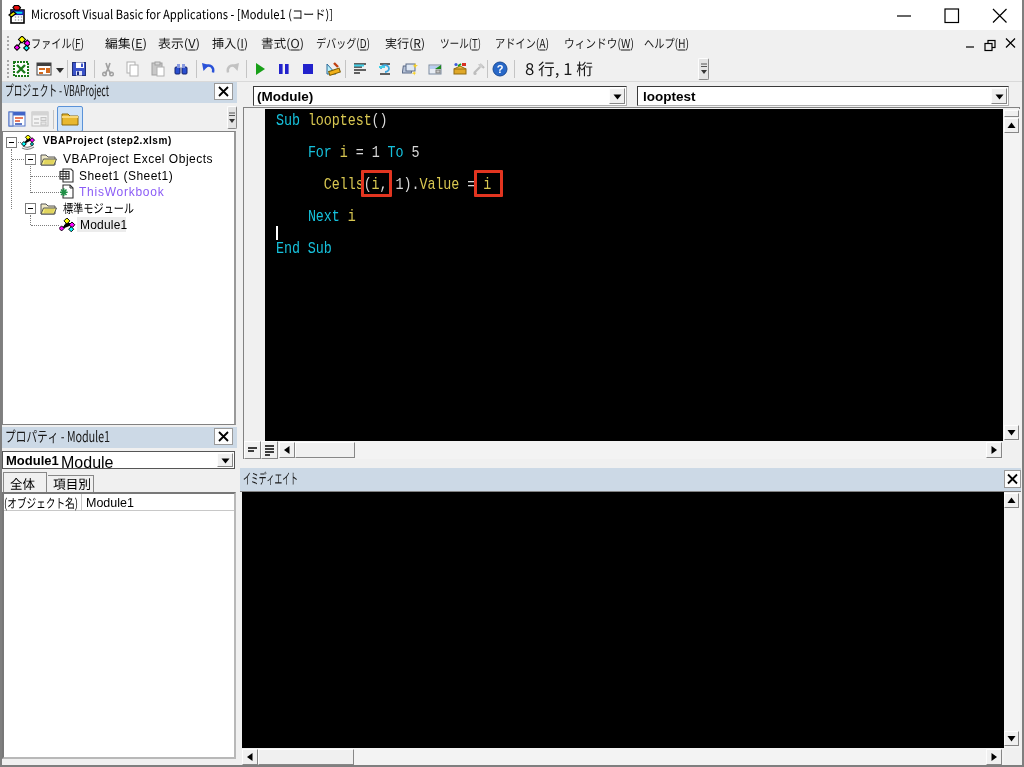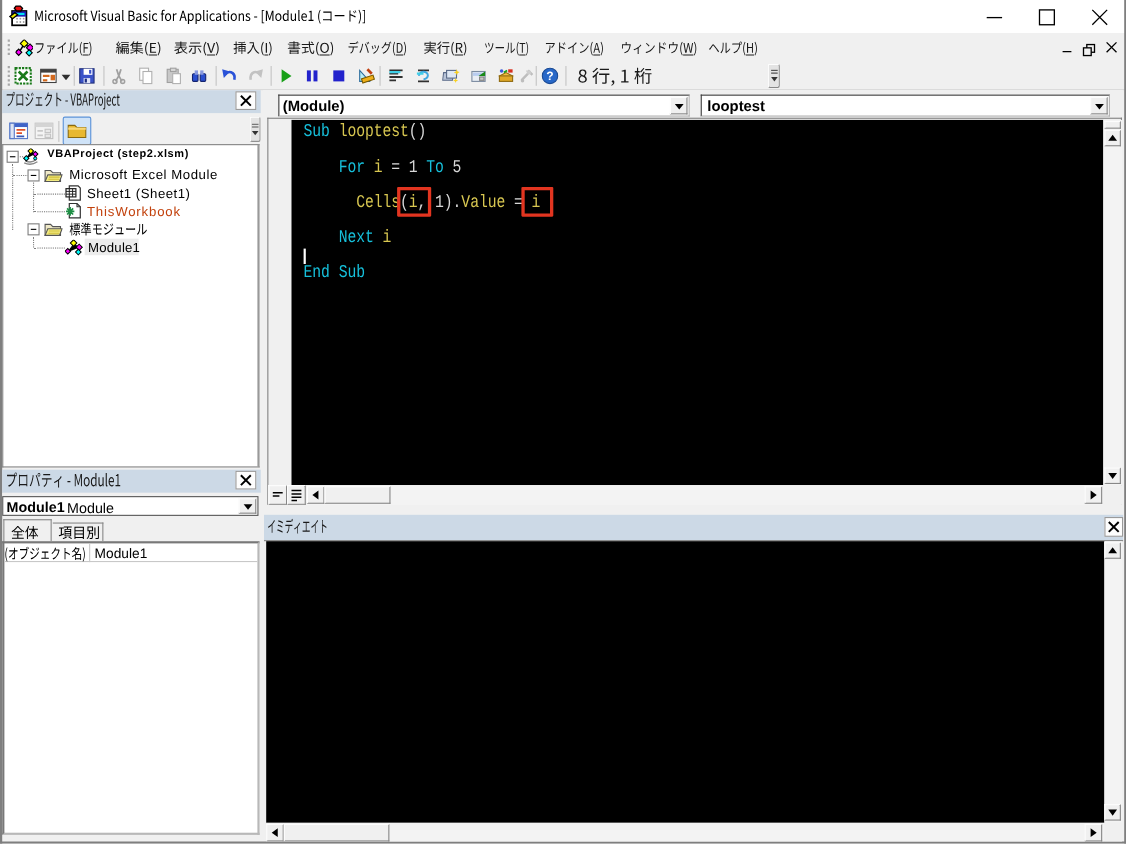--- a/index.html
+++ b/index.html
@@ -291,39 +291,39 @@
 <svg class="abs" style="left:59px;top:218px" width="17" height="15" viewBox="0 0 17 15">
 <g stroke="#000" stroke-width="1">
         <path d="M3 11 L8 4 L13 7 M8 4 L8 2 M3 11 L1.5 9.5 M13 7 L14.5 8.5 M12.5 7 L12 10.5"></path>
       </g>
 <rect x="5.8" y="0.8" width="4.2" height="4.2" fill="#ffff00" stroke="#000" transform="rotate(45 7.9 2.9)" stroke-width="0.9"></rect>
 <rect x="11" y="4.8" width="4" height="4" fill="#ff00ff" stroke="#000" transform="rotate(45 13 6.8)" stroke-width="0.9"></rect>
 <rect x="0.8" y="8.6" width="3.6" height="3.6" fill="#ff00ff" stroke="#000" transform="rotate(45 2.6 10.4)" stroke-width="0.9"></rect>
 <rect x="10.4" y="9.4" width="3.6" height="3.6" fill="#00ffff" stroke="#000" transform="rotate(45 12.2 11.2)" stroke-width="0.9"></rect>
     </svg>
 <div class="abs" style="left:43px;top:135px;font-size:10px;font-weight:bold;letter-spacing:0.55px;color:#000">VBAProject (step2.xlsm)</div>
-<div class="abs" style="left:63px;top:152px;font-size:12px;letter-spacing:0.5px;color:#000">Microsoft Excel Module</div>
+<div class="abs" style="left:63px;top:152px;font-size:12px;letter-spacing:0.5px;color:#000">VBAProject Excel Objects</div>
 <div class="abs" style="left:79px;top:168.5px;font-size:12px;letter-spacing:0.45px;color:#000">Sheet1 (Sheet1)</div>
-<div class="abs" style="left:79px;top:185px;font-size:12px;letter-spacing:0.75px;color:#c2410c">ThisWorkbook</div>
+<div class="abs" style="left:79px;top:185px;font-size:12px;letter-spacing:0.75px;color:#8b5cf6">ThisWorkbook</div>
 <svg class="" style="position:absolute;left:63px;top:198.5px;overflow:visible" width="73" height="20" viewBox="0 -14 73 20">
       <path d="M4.4 -4.5H9.2V-3.8H4.4ZM3.9 -9.9H9.7V-9.2H3.9ZM3.8 -2.9H9.7V-2.1H3.8ZM7.8 -1.4 8.4 -1.8Q8.6 -1.5 8.9 -1.2Q9.2 -0.9 9.4 -0.5Q9.7 -0.2 9.8 0.1L9.2 0.6Q9.1 0.3 8.9 -0.0Q8.6 -0.4 8.4 -0.7Q8.1 -1.1 7.8 -1.4ZM4.8 -7.6V-6.0H8.8V-7.6ZM4.2 -8.3H9.5V-5.3H4.2ZM6.4 -2.6H7.1V0.1Q7.1 0.4 7.0 0.6Q7.0 0.8 6.8 0.9Q6.6 1.0 6.3 1.0Q6.0 1.0 5.5 1.0Q5.5 0.8 5.4 0.6Q5.3 0.4 5.2 0.2Q5.6 0.2 5.9 0.2Q6.2 0.2 6.2 0.2Q6.3 0.2 6.4 0.2Q6.4 0.2 6.4 0.1ZM5.0 -1.9 5.6 -1.5Q5.3 -0.9 4.8 -0.4Q4.4 0.2 3.9 0.6Q3.8 0.4 3.7 0.3Q3.6 0.1 3.4 0.0Q3.9 -0.4 4.3 -0.9Q4.7 -1.4 5.0 -1.9ZM5.7 -9.5H6.3V-7.9H5.7ZM5.7 -8.0H6.3V-5.6H5.7ZM7.2 -9.5H7.9V-7.9H7.2ZM7.2 -8.0H7.8V-5.6H7.2ZM0.5 -7.8H3.8V-6.9H0.5ZM2.0 -10.5H2.6V1.0H2.0ZM1.9 -7.3 2.4 -7.1Q2.3 -6.3 2.1 -5.5Q1.9 -4.7 1.7 -4.0Q1.5 -3.2 1.2 -2.5Q1.0 -1.9 0.7 -1.4Q0.6 -1.6 0.5 -1.8Q0.4 -2.0 0.3 -2.2Q0.6 -2.6 0.8 -3.2Q1.1 -3.8 1.3 -4.5Q1.5 -5.2 1.7 -5.9Q1.8 -6.6 1.9 -7.3ZM2.6 -6.1Q2.7 -6.0 2.9 -5.7Q3.0 -5.4 3.3 -5.0Q3.5 -4.6 3.6 -4.3Q3.8 -4.0 3.9 -3.8L3.4 -3.1Q3.4 -3.4 3.2 -3.7Q3.0 -4.1 2.9 -4.5Q2.7 -4.9 2.5 -5.2Q2.4 -5.5 2.3 -5.7Z M11.3 -9.8 11.7 -10.4Q12.0 -10.3 12.3 -10.2Q12.6 -10.0 12.9 -9.8Q13.2 -9.6 13.3 -9.5L12.9 -8.8Q12.8 -8.9 12.5 -9.1Q12.2 -9.3 11.9 -9.5Q11.6 -9.7 11.3 -9.8ZM10.5 -7.7 10.9 -8.4Q11.2 -8.3 11.5 -8.1Q11.8 -8.0 12.1 -7.8Q12.4 -7.7 12.6 -7.5L12.2 -6.8Q12.0 -6.9 11.7 -7.1Q11.5 -7.3 11.1 -7.4Q10.8 -7.6 10.5 -7.7ZM10.8 -3.7Q11.1 -4.0 11.4 -4.5Q11.8 -4.9 12.2 -5.3Q12.5 -5.8 12.8 -6.3L13.2 -5.7Q12.8 -5.0 12.3 -4.3Q11.8 -3.6 11.4 -3.0ZM14.8 -3.3H15.6V1.0H14.8ZM10.7 -2.3H19.8V-1.5H10.7ZM14.7 -10.6 15.4 -10.3Q15.2 -9.6 14.8 -8.9Q14.4 -8.3 14.0 -7.7Q13.6 -7.1 13.2 -6.7Q13.2 -6.8 13.1 -6.9Q12.9 -7.0 12.8 -7.2Q12.7 -7.3 12.6 -7.3Q13.2 -7.9 13.8 -8.8Q14.3 -9.6 14.7 -10.6ZM13.9 -8.3 14.6 -9.1V-3.9H13.9ZM14.4 -9.1H19.3V-8.4H14.0ZM13.9 -4.2H19.6V-3.4H13.9ZM14.2 -7.4H19.0V-6.7H14.2ZM14.2 -5.8H19.1V-5.1H14.2ZM16.3 -8.8H17.0V-3.9H16.3ZM16.8 -10.5 17.7 -10.3Q17.4 -9.8 17.2 -9.4Q17.0 -8.9 16.8 -8.6L16.1 -8.8Q16.3 -9.1 16.5 -9.6Q16.7 -10.1 16.8 -10.5Z M22.1 -8.9Q22.3 -8.9 22.6 -8.8Q22.8 -8.8 23.0 -8.8Q23.2 -8.8 23.6 -8.8Q24.0 -8.8 24.4 -8.8Q24.9 -8.8 25.4 -8.8Q26.0 -8.8 26.4 -8.8Q26.9 -8.8 27.3 -8.8Q27.7 -8.8 27.9 -8.8Q28.1 -8.8 28.3 -8.8Q28.5 -8.9 28.7 -8.9V-7.9Q28.5 -7.9 28.3 -7.9Q28.1 -7.9 27.9 -7.9Q27.7 -7.9 27.3 -7.9Q26.9 -7.9 26.4 -7.9Q25.9 -7.9 25.4 -7.9Q24.8 -7.9 24.4 -7.9Q23.9 -7.9 23.5 -7.9Q23.2 -7.9 23.0 -7.9Q22.8 -7.9 22.6 -7.9Q22.3 -7.9 22.1 -7.9ZM25.2 -4.9Q25.2 -4.5 25.2 -4.1Q25.2 -3.6 25.2 -3.2Q25.2 -2.7 25.2 -2.3Q25.2 -2.0 25.2 -1.8Q25.2 -1.3 25.5 -1.1Q25.8 -0.8 26.5 -0.8Q27.2 -0.8 27.9 -0.9Q28.5 -0.9 29.2 -1.0L29.1 0.1Q28.7 0.1 28.3 0.1Q27.8 0.2 27.4 0.2Q26.9 0.2 26.4 0.2Q25.6 0.2 25.2 -0.0Q24.7 -0.2 24.6 -0.6Q24.4 -1.0 24.4 -1.5Q24.4 -1.8 24.4 -2.3Q24.4 -2.7 24.4 -3.2Q24.4 -3.6 24.4 -4.1Q24.4 -4.5 24.4 -4.9Q24.4 -5.0 24.4 -5.4Q24.4 -5.7 24.4 -6.1Q24.4 -6.5 24.4 -7.0Q24.4 -7.4 24.4 -7.7Q24.4 -8.0 24.4 -8.2L25.2 -8.2Q25.2 -8.0 25.2 -7.7Q25.2 -7.3 25.2 -6.9Q25.2 -6.5 25.2 -6.0Q25.2 -5.6 25.2 -5.3Q25.2 -5.0 25.2 -4.9ZM21.5 -5.3Q21.7 -5.3 21.9 -5.3Q22.2 -5.3 22.4 -5.3Q22.6 -5.3 22.9 -5.3Q23.3 -5.3 23.9 -5.3Q24.4 -5.3 25.0 -5.3Q25.6 -5.3 26.2 -5.3Q26.7 -5.3 27.3 -5.3Q27.8 -5.3 28.1 -5.3Q28.5 -5.3 28.6 -5.3Q28.8 -5.3 28.9 -5.3Q29.1 -5.3 29.2 -5.3Q29.4 -5.3 29.5 -5.3L29.5 -4.3Q29.3 -4.3 29.1 -4.3Q28.8 -4.3 28.7 -4.3Q28.5 -4.3 28.1 -4.3Q27.8 -4.3 27.3 -4.3Q26.7 -4.3 26.1 -4.3Q25.6 -4.3 25.0 -4.3Q24.4 -4.3 23.8 -4.3Q23.3 -4.3 22.9 -4.3Q22.6 -4.3 22.4 -4.3Q22.2 -4.3 21.9 -4.3Q21.7 -4.3 21.5 -4.3Z M37.7 -9.3Q37.8 -9.1 38.0 -8.8Q38.2 -8.4 38.3 -8.0Q38.5 -7.7 38.6 -7.4L38.1 -7.1Q37.9 -7.4 37.8 -7.7Q37.6 -8.1 37.5 -8.4Q37.3 -8.8 37.1 -9.0ZM39.0 -9.9Q39.2 -9.7 39.3 -9.4Q39.5 -9.0 39.7 -8.7Q39.9 -8.3 40.0 -8.0L39.4 -7.7Q39.3 -8.0 39.1 -8.4Q39.0 -8.7 38.8 -9.0Q38.6 -9.4 38.5 -9.6ZM33.4 -9.5Q33.6 -9.4 33.9 -9.1Q34.2 -8.9 34.5 -8.6Q34.8 -8.4 35.1 -8.1Q35.4 -7.9 35.6 -7.7L35.1 -6.9Q34.9 -7.1 34.6 -7.3Q34.3 -7.5 34.0 -7.8Q33.7 -8.1 33.4 -8.3Q33.1 -8.5 32.9 -8.7ZM31.8 -0.6Q32.4 -0.7 33.0 -0.9Q33.6 -1.1 34.1 -1.4Q34.7 -1.7 35.2 -2.0Q36.1 -2.6 36.8 -3.4Q37.5 -4.1 38.1 -4.9Q38.7 -5.7 39.1 -6.6L39.6 -5.6Q38.9 -4.3 37.9 -3.2Q36.9 -2.0 35.7 -1.1Q35.2 -0.7 34.6 -0.4Q34.0 -0.1 33.4 0.1Q32.8 0.3 32.3 0.4ZM31.8 -6.7Q32.1 -6.6 32.4 -6.3Q32.7 -6.1 33.0 -5.8Q33.3 -5.6 33.6 -5.4Q33.9 -5.2 34.1 -5.0L33.6 -4.1Q33.4 -4.3 33.1 -4.5Q32.8 -4.8 32.5 -5.0Q32.2 -5.3 31.9 -5.5Q31.6 -5.7 31.4 -5.8Z M48.0 -5.9Q48.0 -5.9 48.0 -5.8Q48.0 -5.6 48.0 -5.6Q48.0 -5.3 47.9 -4.8Q47.8 -4.3 47.8 -3.7Q47.7 -3.1 47.6 -2.5Q47.6 -2.0 47.5 -1.5Q47.4 -1.0 47.4 -0.7H46.6Q46.6 -0.9 46.6 -1.4Q46.7 -1.8 46.8 -2.4Q46.8 -3.0 46.9 -3.5Q47.0 -4.1 47.0 -4.6Q47.1 -5.0 47.1 -5.3Q46.9 -5.3 46.5 -5.3Q46.2 -5.3 45.8 -5.3Q45.3 -5.3 44.9 -5.3Q44.5 -5.3 44.2 -5.3Q43.9 -5.3 43.9 -5.3Q43.6 -5.3 43.4 -5.3Q43.2 -5.3 43.0 -5.2V-6.3Q43.2 -6.3 43.3 -6.3Q43.4 -6.2 43.6 -6.2Q43.7 -6.2 43.8 -6.2Q44.0 -6.2 44.3 -6.2Q44.5 -6.2 44.9 -6.2Q45.3 -6.2 45.7 -6.2Q46.1 -6.2 46.4 -6.2Q46.8 -6.2 46.9 -6.2Q47.0 -6.2 47.1 -6.2Q47.2 -6.3 47.3 -6.3Q47.4 -6.3 47.4 -6.3ZM42.1 -1.1Q42.3 -1.1 42.5 -1.1Q42.7 -1.1 42.9 -1.1Q43.1 -1.1 43.5 -1.1Q43.9 -1.1 44.5 -1.1Q45.1 -1.1 45.7 -1.1Q46.3 -1.1 46.9 -1.1Q47.5 -1.1 47.9 -1.1Q48.3 -1.1 48.5 -1.1Q48.6 -1.1 48.9 -1.1Q49.1 -1.1 49.3 -1.1V-0.1Q49.2 -0.1 49.0 -0.1Q48.9 -0.1 48.7 -0.1Q48.6 -0.1 48.5 -0.1Q48.3 -0.1 47.9 -0.1Q47.5 -0.1 46.9 -0.1Q46.3 -0.1 45.7 -0.1Q45.0 -0.1 44.5 -0.1Q43.9 -0.1 43.5 -0.1Q43.0 -0.1 42.9 -0.1Q42.7 -0.1 42.5 -0.1Q42.3 -0.1 42.1 -0.1Z M51.7 -5.4Q51.9 -5.4 52.1 -5.4Q52.3 -5.4 52.6 -5.4Q52.9 -5.3 53.2 -5.3Q53.3 -5.3 53.7 -5.3Q54.0 -5.3 54.5 -5.3Q54.9 -5.3 55.4 -5.3Q55.9 -5.3 56.5 -5.3Q57.0 -5.3 57.4 -5.3Q57.9 -5.3 58.2 -5.3Q58.6 -5.3 58.7 -5.3Q59.1 -5.3 59.4 -5.4Q59.6 -5.4 59.8 -5.4V-4.2Q59.7 -4.2 59.4 -4.2Q59.1 -4.2 58.7 -4.2Q58.6 -4.2 58.2 -4.2Q57.9 -4.2 57.4 -4.2Q57.0 -4.2 56.5 -4.2Q55.9 -4.2 55.4 -4.2Q54.9 -4.2 54.5 -4.2Q54.0 -4.2 53.7 -4.2Q53.3 -4.2 53.2 -4.2Q52.7 -4.2 52.4 -4.2Q52.0 -4.2 51.7 -4.2Z M66.2 -0.3Q66.2 -0.4 66.2 -0.6Q66.2 -0.8 66.2 -1.0Q66.2 -1.1 66.2 -1.5Q66.2 -1.9 66.2 -2.6Q66.2 -3.2 66.2 -3.9Q66.2 -4.6 66.2 -5.4Q66.2 -6.1 66.2 -6.7Q66.2 -7.4 66.2 -7.8Q66.2 -8.3 66.2 -8.5Q66.2 -8.8 66.2 -9.1Q66.2 -9.3 66.2 -9.4H67.1Q67.1 -9.3 67.1 -9.1Q67.1 -8.8 67.1 -8.4Q67.1 -8.3 67.1 -7.8Q67.1 -7.4 67.1 -6.8Q67.1 -6.1 67.1 -5.4Q67.1 -4.7 67.1 -4.0Q67.1 -3.3 67.1 -2.7Q67.1 -2.1 67.1 -1.7Q67.1 -1.3 67.1 -1.2Q67.5 -1.5 68.1 -2.0Q68.6 -2.4 69.1 -3.0Q69.6 -3.6 70.0 -4.3L70.5 -3.5Q70.1 -2.7 69.5 -2.1Q68.9 -1.4 68.3 -0.9Q67.7 -0.4 67.1 0.0Q66.9 0.1 66.8 0.2Q66.8 0.2 66.7 0.3ZM61.5 -0.3Q62.2 -0.9 62.6 -1.7Q63.1 -2.5 63.3 -3.4Q63.4 -3.8 63.5 -4.5Q63.5 -5.1 63.6 -5.8Q63.6 -6.5 63.6 -7.2Q63.6 -7.9 63.6 -8.4Q63.6 -8.7 63.6 -8.9Q63.6 -9.1 63.5 -9.3H64.5Q64.5 -9.3 64.4 -9.1Q64.4 -9.0 64.4 -8.8Q64.4 -8.6 64.4 -8.4Q64.4 -7.9 64.4 -7.2Q64.4 -6.5 64.4 -5.7Q64.3 -5.0 64.3 -4.3Q64.2 -3.6 64.1 -3.1Q63.9 -2.1 63.4 -1.2Q62.9 -0.3 62.3 0.3Z" fill="#000"></path>
     </svg>
 <div class="abs" style="left:80px;top:217.5px;font-size:12px;letter-spacing:0.2px;color:#000">Module1</div>
 <div class="hdr" style="left:2px;top:427px;width:235px;height:21px"></div>
 <svg class="" style="position:absolute;left:5px;top:424.5px;overflow:visible" width="107" height="24" viewBox="0 -17 107 24">
       <path d="M8.6 -10.8Q8.6 -10.4 8.8 -10.1Q9.0 -9.8 9.3 -9.8Q9.6 -9.8 9.8 -10.1Q10.0 -10.4 10.0 -10.8Q10.0 -11.2 9.8 -11.5Q9.6 -11.8 9.3 -11.8Q9.0 -11.8 8.8 -11.5Q8.6 -11.2 8.6 -10.8ZM8.1 -10.8Q8.1 -11.2 8.3 -11.6Q8.4 -12.0 8.7 -12.2Q9.0 -12.5 9.3 -12.5Q9.6 -12.5 9.9 -12.2Q10.2 -12.0 10.3 -11.6Q10.5 -11.2 10.5 -10.8Q10.5 -10.3 10.3 -9.9Q10.2 -9.6 9.9 -9.3Q9.6 -9.1 9.3 -9.1Q9.0 -9.1 8.7 -9.3Q8.4 -9.6 8.3 -9.9Q8.1 -10.3 8.1 -10.8ZM9.0 -9.8Q9.0 -9.6 8.9 -9.4Q8.9 -9.2 8.9 -9.0Q8.8 -8.4 8.7 -7.7Q8.5 -7.0 8.3 -6.2Q8.1 -5.5 7.9 -4.8Q7.6 -4.1 7.3 -3.5Q6.8 -2.6 6.2 -1.9Q5.6 -1.1 4.8 -0.5Q4.1 0.1 3.1 0.5L2.4 -0.6Q3.4 -1.0 4.2 -1.5Q4.9 -2.0 5.5 -2.7Q6.1 -3.4 6.5 -4.2Q6.9 -4.9 7.2 -5.8Q7.5 -6.6 7.7 -7.5Q7.8 -8.4 7.9 -9.1Q7.8 -9.1 7.3 -9.1Q6.9 -9.1 6.4 -9.1Q5.8 -9.1 5.2 -9.1Q4.6 -9.1 4.0 -9.1Q3.4 -9.1 3.0 -9.1Q2.6 -9.1 2.5 -9.1Q2.1 -9.1 1.9 -9.1Q1.6 -9.1 1.4 -9.0V-10.4Q1.5 -10.4 1.7 -10.3Q1.9 -10.3 2.1 -10.3Q2.3 -10.3 2.5 -10.3Q2.6 -10.3 2.9 -10.3Q3.2 -10.3 3.7 -10.3Q4.2 -10.3 4.7 -10.3Q5.2 -10.3 5.7 -10.3Q6.2 -10.3 6.7 -10.3Q7.1 -10.3 7.4 -10.3Q7.7 -10.3 7.8 -10.3Q7.9 -10.3 8.1 -10.3Q8.2 -10.3 8.4 -10.4Z M12.2 -10.3Q12.6 -10.3 12.8 -10.3Q13.0 -10.2 13.2 -10.2Q13.3 -10.2 13.7 -10.2Q14.0 -10.2 14.5 -10.2Q15.0 -10.2 15.5 -10.2Q16.1 -10.2 16.6 -10.2Q17.2 -10.2 17.7 -10.2Q18.1 -10.2 18.5 -10.2Q18.8 -10.2 18.9 -10.2Q19.1 -10.2 19.4 -10.3Q19.6 -10.3 19.9 -10.3Q19.9 -10.0 19.8 -9.7Q19.8 -9.4 19.8 -9.1Q19.8 -9.0 19.8 -8.5Q19.8 -8.1 19.8 -7.4Q19.8 -6.8 19.8 -6.1Q19.8 -5.4 19.8 -4.6Q19.8 -3.9 19.8 -3.3Q19.8 -2.7 19.8 -2.3Q19.8 -1.8 19.8 -1.7Q19.8 -1.5 19.8 -1.3Q19.8 -1.0 19.8 -0.7Q19.9 -0.4 19.9 -0.2Q19.9 0.0 19.9 0.1H18.9Q18.9 0.0 18.9 -0.3Q19.0 -0.5 19.0 -0.9Q19.0 -1.2 19.0 -1.6Q19.0 -1.7 19.0 -2.1Q19.0 -2.6 19.0 -3.3Q19.0 -4.0 19.0 -4.7Q19.0 -5.5 19.0 -6.3Q19.0 -7.1 19.0 -7.7Q19.0 -8.3 19.0 -8.7Q19.0 -9.1 19.0 -9.1H13.1Q13.1 -9.1 13.1 -8.7Q13.1 -8.3 13.1 -7.7Q13.1 -7.1 13.1 -6.3Q13.1 -5.5 13.1 -4.8Q13.1 -4.0 13.1 -3.3Q13.1 -2.6 13.1 -2.2Q13.1 -1.7 13.1 -1.6Q13.1 -1.4 13.1 -1.1Q13.1 -0.9 13.1 -0.6Q13.1 -0.4 13.1 -0.2Q13.1 0.0 13.1 0.1H12.2Q12.2 0.0 12.2 -0.2Q12.2 -0.4 12.2 -0.7Q12.2 -1.0 12.3 -1.2Q12.3 -1.5 12.3 -1.7Q12.3 -1.9 12.3 -2.3Q12.3 -2.7 12.3 -3.3Q12.3 -4.0 12.3 -4.7Q12.3 -5.4 12.3 -6.2Q12.3 -6.9 12.3 -7.5Q12.3 -8.1 12.3 -8.6Q12.3 -9.0 12.3 -9.1Q12.3 -9.4 12.3 -9.7Q12.3 -10.0 12.2 -10.3ZM19.3 -1.9V-0.8H12.7V-1.9Z M29.7 -10.5Q29.7 -10.0 29.9 -9.8Q30.1 -9.5 30.4 -9.5Q30.7 -9.5 30.9 -9.8Q31.1 -10.0 31.1 -10.5Q31.1 -10.9 30.9 -11.2Q30.7 -11.5 30.4 -11.5Q30.1 -11.5 29.9 -11.2Q29.7 -10.9 29.7 -10.5ZM29.2 -10.5Q29.2 -10.9 29.4 -11.3Q29.5 -11.7 29.8 -11.9Q30.1 -12.1 30.4 -12.1Q30.7 -12.1 31.0 -11.9Q31.3 -11.7 31.5 -11.3Q31.6 -10.9 31.6 -10.5Q31.6 -10.0 31.5 -9.6Q31.3 -9.2 31.0 -9.0Q30.7 -8.8 30.4 -8.8Q30.1 -8.8 29.8 -9.0Q29.5 -9.2 29.4 -9.6Q29.2 -10.0 29.2 -10.5ZM23.7 -4.5Q23.9 -5.1 24.0 -5.8Q24.2 -6.5 24.3 -7.2Q24.5 -8.0 24.6 -8.7Q24.7 -9.4 24.7 -10.1L25.7 -9.8Q25.7 -9.6 25.6 -9.4Q25.6 -9.3 25.5 -9.1Q25.5 -8.9 25.5 -8.7Q25.4 -8.4 25.3 -7.8Q25.2 -7.2 25.1 -6.6Q25.0 -5.9 24.8 -5.3Q24.7 -4.6 24.5 -4.0Q24.3 -3.3 24.1 -2.6Q23.8 -1.9 23.5 -1.2Q23.2 -0.5 22.9 0.1L22.0 -0.4Q22.5 -1.4 23.0 -2.5Q23.4 -3.6 23.7 -4.5ZM28.9 -5.1Q28.8 -5.7 28.6 -6.3Q28.4 -7.0 28.2 -7.6Q28.0 -8.3 27.8 -8.8Q27.6 -9.4 27.4 -9.8L28.3 -10.2Q28.4 -9.8 28.6 -9.3Q28.8 -8.7 29.0 -8.1Q29.2 -7.4 29.4 -6.7Q29.6 -6.1 29.8 -5.5Q30.0 -4.9 30.2 -4.3Q30.3 -3.6 30.5 -2.9Q30.7 -2.2 30.8 -1.5Q31.0 -0.9 31.1 -0.4L30.1 0.1Q30.0 -0.7 29.8 -1.6Q29.6 -2.5 29.4 -3.4Q29.2 -4.3 28.9 -5.1Z M34.3 -11.1Q34.6 -11.1 34.8 -11.0Q35.0 -11.0 35.3 -11.0Q35.5 -11.0 35.9 -11.0Q36.4 -11.0 36.9 -11.0Q37.5 -11.0 38.0 -11.0Q38.6 -11.0 39.0 -11.0Q39.4 -11.0 39.6 -11.0Q39.8 -11.0 40.1 -11.0Q40.4 -11.1 40.6 -11.1V-9.9Q40.4 -9.9 40.1 -9.9Q39.8 -9.9 39.6 -9.9Q39.4 -9.9 39.0 -9.9Q38.6 -9.9 38.0 -9.9Q37.5 -9.9 36.9 -9.9Q36.4 -9.9 35.9 -9.9Q35.5 -9.9 35.3 -9.9Q35.0 -9.9 34.8 -9.9Q34.5 -9.9 34.3 -9.9ZM33.1 -7.3Q33.3 -7.3 33.5 -7.3Q33.7 -7.3 34.0 -7.3Q34.1 -7.3 34.5 -7.3Q34.9 -7.3 35.5 -7.3Q36.1 -7.3 36.8 -7.3Q37.5 -7.3 38.2 -7.3Q38.9 -7.3 39.4 -7.3Q40.0 -7.3 40.4 -7.3Q40.9 -7.3 41.0 -7.3Q41.1 -7.3 41.4 -7.3Q41.6 -7.3 41.8 -7.3V-6.1Q41.6 -6.1 41.4 -6.1Q41.2 -6.1 41.0 -6.1Q40.9 -6.1 40.4 -6.1Q40.0 -6.1 39.4 -6.1Q38.9 -6.1 38.2 -6.1Q37.5 -6.1 36.8 -6.1Q36.1 -6.1 35.5 -6.1Q34.9 -6.1 34.5 -6.1Q34.1 -6.1 34.0 -6.1Q33.7 -6.1 33.5 -6.1Q33.3 -6.1 33.1 -6.1ZM38.1 -6.7Q38.1 -5.3 37.9 -4.1Q37.8 -3.0 37.4 -2.0Q37.2 -1.5 36.9 -1.0Q36.6 -0.5 36.2 -0.1Q35.8 0.4 35.3 0.7L34.5 -0.1Q35.2 -0.5 35.7 -1.1Q36.2 -1.7 36.6 -2.4Q37.0 -3.3 37.1 -4.4Q37.2 -5.5 37.2 -6.7Z M44.0 -3.9Q44.7 -4.1 45.4 -4.5Q46.2 -4.9 46.8 -5.3Q47.4 -5.8 47.9 -6.1Q48.4 -6.6 48.9 -7.1Q49.3 -7.6 49.7 -8.2Q50.1 -8.7 50.4 -9.2L51.1 -8.3Q50.8 -7.8 50.3 -7.3Q49.9 -6.7 49.3 -6.1Q48.8 -5.6 48.2 -5.1Q47.9 -4.8 47.5 -4.5Q47.0 -4.2 46.5 -3.9Q46.0 -3.6 45.5 -3.3Q45.0 -3.0 44.4 -2.8ZM47.8 -5.5 48.7 -5.8V-0.1Q48.7 0.1 48.7 0.3Q48.7 0.6 48.7 0.8Q48.7 1.0 48.7 1.2H47.7Q47.7 1.0 47.7 0.8Q47.8 0.6 47.8 0.3Q47.8 0.1 47.8 -0.1Z M56.3 -3.7V-4.7H59.0V-3.7Z M63.0 0.0V-11.0H64.1L65.6 -5.1Q65.8 -4.6 65.9 -4.0Q66.1 -3.4 66.2 -2.8H66.3Q66.4 -3.4 66.5 -4.0Q66.7 -4.6 66.8 -5.1L68.3 -11.0H69.5V0.0H68.6V-6.1Q68.6 -6.6 68.6 -7.1Q68.6 -7.7 68.6 -8.3Q68.7 -8.9 68.7 -9.3H68.6L68.0 -6.8L66.5 -1.1H65.9L64.4 -6.8L63.8 -9.3H63.7Q63.8 -8.9 63.8 -8.3Q63.8 -7.7 63.8 -7.1Q63.8 -6.6 63.8 -6.1V0.0Z M73.8 0.2Q73.1 0.2 72.5 -0.3Q71.8 -0.8 71.5 -1.8Q71.1 -2.7 71.1 -4.1Q71.1 -5.4 71.5 -6.4Q71.8 -7.3 72.5 -7.8Q73.1 -8.4 73.8 -8.4Q74.3 -8.4 74.8 -8.1Q75.3 -7.8 75.7 -7.2Q76.0 -6.7 76.3 -5.9Q76.5 -5.1 76.5 -4.1Q76.5 -2.7 76.1 -1.8Q75.7 -0.8 75.1 -0.3Q74.5 0.2 73.8 0.2ZM73.8 -0.9Q74.3 -0.9 74.7 -1.3Q75.0 -1.7 75.3 -2.4Q75.5 -3.1 75.5 -4.1Q75.5 -5.0 75.3 -5.7Q75.0 -6.4 74.7 -6.8Q74.3 -7.2 73.8 -7.2Q73.3 -7.2 72.9 -6.8Q72.5 -6.4 72.3 -5.7Q72.1 -5.0 72.1 -4.1Q72.1 -3.1 72.3 -2.4Q72.5 -1.7 72.9 -1.3Q73.3 -0.9 73.8 -0.9Z M80.0 0.2Q79.3 0.2 78.7 -0.3Q78.2 -0.8 77.9 -1.8Q77.6 -2.7 77.6 -4.1Q77.6 -5.4 77.9 -6.3Q78.3 -7.3 78.9 -7.8Q79.4 -8.4 80.1 -8.4Q80.6 -8.4 81.0 -8.1Q81.4 -7.9 81.7 -7.4L81.7 -8.8V-11.9H82.7V0.0H81.9L81.8 -1.0H81.7Q81.4 -0.5 81.0 -0.1Q80.5 0.2 80.0 0.2ZM80.2 -1.0Q80.6 -1.0 81.0 -1.2Q81.3 -1.5 81.7 -2.1V-6.3Q81.3 -6.8 81.0 -7.0Q80.6 -7.2 80.3 -7.2Q79.8 -7.2 79.4 -6.8Q79.0 -6.4 78.8 -5.7Q78.6 -5.0 78.6 -4.1Q78.6 -3.1 78.8 -2.4Q79.0 -1.7 79.3 -1.3Q79.7 -1.0 80.2 -1.0Z M86.3 0.2Q85.4 0.2 85.0 -0.6Q84.5 -1.4 84.5 -3.0V-8.2H85.5V-3.2Q85.5 -2.0 85.8 -1.5Q86.0 -1.0 86.6 -1.0Q87.1 -1.0 87.4 -1.3Q87.8 -1.7 88.2 -2.4V-8.2H89.2V0.0H88.3L88.3 -1.3H88.2Q87.8 -0.6 87.4 -0.2Q86.9 0.2 86.3 0.2Z M92.1 0.2Q91.8 0.2 91.5 -0.0Q91.3 -0.2 91.2 -0.6Q91.1 -1.0 91.1 -1.6V-11.9H92.1V-1.5Q92.1 -1.2 92.2 -1.1Q92.3 -0.9 92.4 -0.9Q92.4 -0.9 92.4 -1.0Q92.5 -1.0 92.6 -1.0L92.7 0.1Q92.6 0.1 92.5 0.2Q92.3 0.2 92.1 0.2Z M96.5 0.2Q95.7 0.2 95.1 -0.3Q94.5 -0.8 94.1 -1.8Q93.7 -2.7 93.7 -4.1Q93.7 -5.1 93.9 -5.9Q94.1 -6.6 94.5 -7.2Q94.9 -7.8 95.3 -8.1Q95.8 -8.4 96.3 -8.4Q97.1 -8.4 97.6 -7.9Q98.1 -7.4 98.4 -6.6Q98.6 -5.7 98.6 -4.5Q98.6 -4.3 98.6 -4.1Q98.6 -3.9 98.6 -3.7H94.7Q94.7 -2.9 95.0 -2.2Q95.2 -1.6 95.6 -1.3Q96.0 -0.9 96.6 -0.9Q97.0 -0.9 97.4 -1.1Q97.7 -1.2 98.0 -1.5L98.4 -0.6Q98.0 -0.3 97.5 -0.0Q97.1 0.2 96.5 0.2ZM94.7 -4.7H97.8Q97.8 -6.0 97.4 -6.6Q97.0 -7.3 96.3 -7.3Q95.9 -7.3 95.6 -7.0Q95.2 -6.7 95.0 -6.1Q94.7 -5.5 94.7 -4.7Z M100.0 0.0V-1.1H101.8V-9.3H100.4V-10.2Q100.9 -10.3 101.3 -10.5Q101.7 -10.7 102.0 -11.0H102.7V-1.1H104.3V0.0Z" fill="#1a1a1a"></path>
     </svg>
 <div class="xbtn" style="left:214px;top:428px;width:19px;height:17px"></div>
     <svg class="abs" style="left:214px;top:428px" width="19" height="17" viewBox="0 0 19 17">
       <path d="M5.0 4.0 L14.0 13.0 M14.0 4.0 L5.0 13.0" stroke="#000" stroke-width="1.8"></path>
     </svg>
 <div class="abs" style="left:2px;top:448px;width:235px;height:4px;background:#f0f0f0"></div>
 <div class="abs" style="left:2px;top:451px;width:233px;height:18px;background:#fff;border:1px solid #555"></div>
 <div class="abs" style="left:6px;top:453px;font-size:13px;font-weight:bold;color:#000">Module1</div>
-<div class="abs" style="left:61px;top:453.5px;font-size:13px;color:#000">Module</div>
+<div class="abs" style="left:61px;top:453.5px;font-size:16px;color:#000">Module</div>
 <div class="rb" style="left:217px;top:453px;width:16px;height:14px"></div>
 <svg class="abs" style="left:221px;top:458px" width="9" height="6" viewBox="0 0 9 6">
       <path d="M0.5 0.5 H8.5 L4.5 5.5 Z" fill="#000"></path>
     </svg>
 <div class="abs" style="left:3px;top:472px;width:44px;height:20px;background:#f0f0f0;border:1px solid #888;border-bottom:none"></div>
 <div class="abs" style="left:48px;top:475px;width:46px;height:17px;background:#f0f0f0;border:1px solid #888;border-bottom:none;border-left:none"></div>
 <svg class="" style="position:absolute;left:9.5px;top:474px;overflow:visible" width="27" height="21" viewBox="0 -15 27 21">
       <path d="M6.2 -10.0Q5.8 -9.4 5.3 -8.7Q4.7 -8.1 4.0 -7.5Q3.4 -6.8 2.6 -6.2Q1.9 -5.7 1.1 -5.2Q1.0 -5.3 0.8 -5.6Q0.6 -5.8 0.5 -5.9Q1.5 -6.6 2.6 -7.4Q3.6 -8.3 4.4 -9.2Q5.2 -10.1 5.7 -10.9H6.6Q7.1 -10.2 7.8 -9.5Q8.4 -8.8 9.1 -8.2Q9.8 -7.5 10.6 -7.0Q11.3 -6.5 12.1 -6.1Q11.9 -5.9 11.7 -5.7Q11.6 -5.5 11.5 -5.2Q10.7 -5.7 10.0 -6.2Q9.2 -6.8 8.5 -7.4Q7.8 -8.1 7.2 -8.7Q6.6 -9.4 6.2 -10.0ZM2.0 -3.2H10.5V-2.3H2.0ZM2.5 -6.1H10.0V-5.2H2.5ZM0.9 -0.2H11.6V0.7H0.9ZM5.7 -5.8H6.7V0.3H5.7Z M15.6 -10.9 16.5 -10.6Q16.2 -9.5 15.7 -8.4Q15.2 -7.4 14.6 -6.4Q14.0 -5.5 13.4 -4.7Q13.4 -4.8 13.3 -5.0Q13.2 -5.2 13.1 -5.4Q13.0 -5.6 12.9 -5.7Q13.4 -6.3 14.0 -7.2Q14.5 -8.0 14.9 -8.9Q15.3 -9.9 15.6 -10.9ZM14.5 -7.5 15.4 -8.4 15.4 -8.4V1.0H14.5ZM19.8 -10.9H20.7V1.0H19.8ZM16.2 -8.3H24.4V-7.4H16.2ZM17.7 -2.3H22.7V-1.4H17.7ZM21.1 -7.8Q21.5 -6.7 22.0 -5.5Q22.6 -4.4 23.3 -3.4Q23.9 -2.5 24.7 -1.9Q24.5 -1.7 24.3 -1.5Q24.1 -1.3 24.0 -1.1Q23.2 -1.8 22.6 -2.8Q21.9 -3.9 21.3 -5.1Q20.8 -6.3 20.4 -7.6ZM19.4 -7.9 20.1 -7.7Q19.7 -6.3 19.1 -5.1Q18.5 -3.9 17.9 -2.8Q17.2 -1.8 16.4 -1.1Q16.3 -1.2 16.2 -1.3Q16.1 -1.5 16.0 -1.6Q15.8 -1.7 15.7 -1.8Q16.5 -2.4 17.2 -3.4Q17.9 -4.4 18.4 -5.5Q19.0 -6.7 19.4 -7.9Z" fill="#000"></path>
     </svg>
 <svg class="" style="position:absolute;left:53px;top:474px;overflow:visible" width="40" height="21" viewBox="0 -15 40 21">

